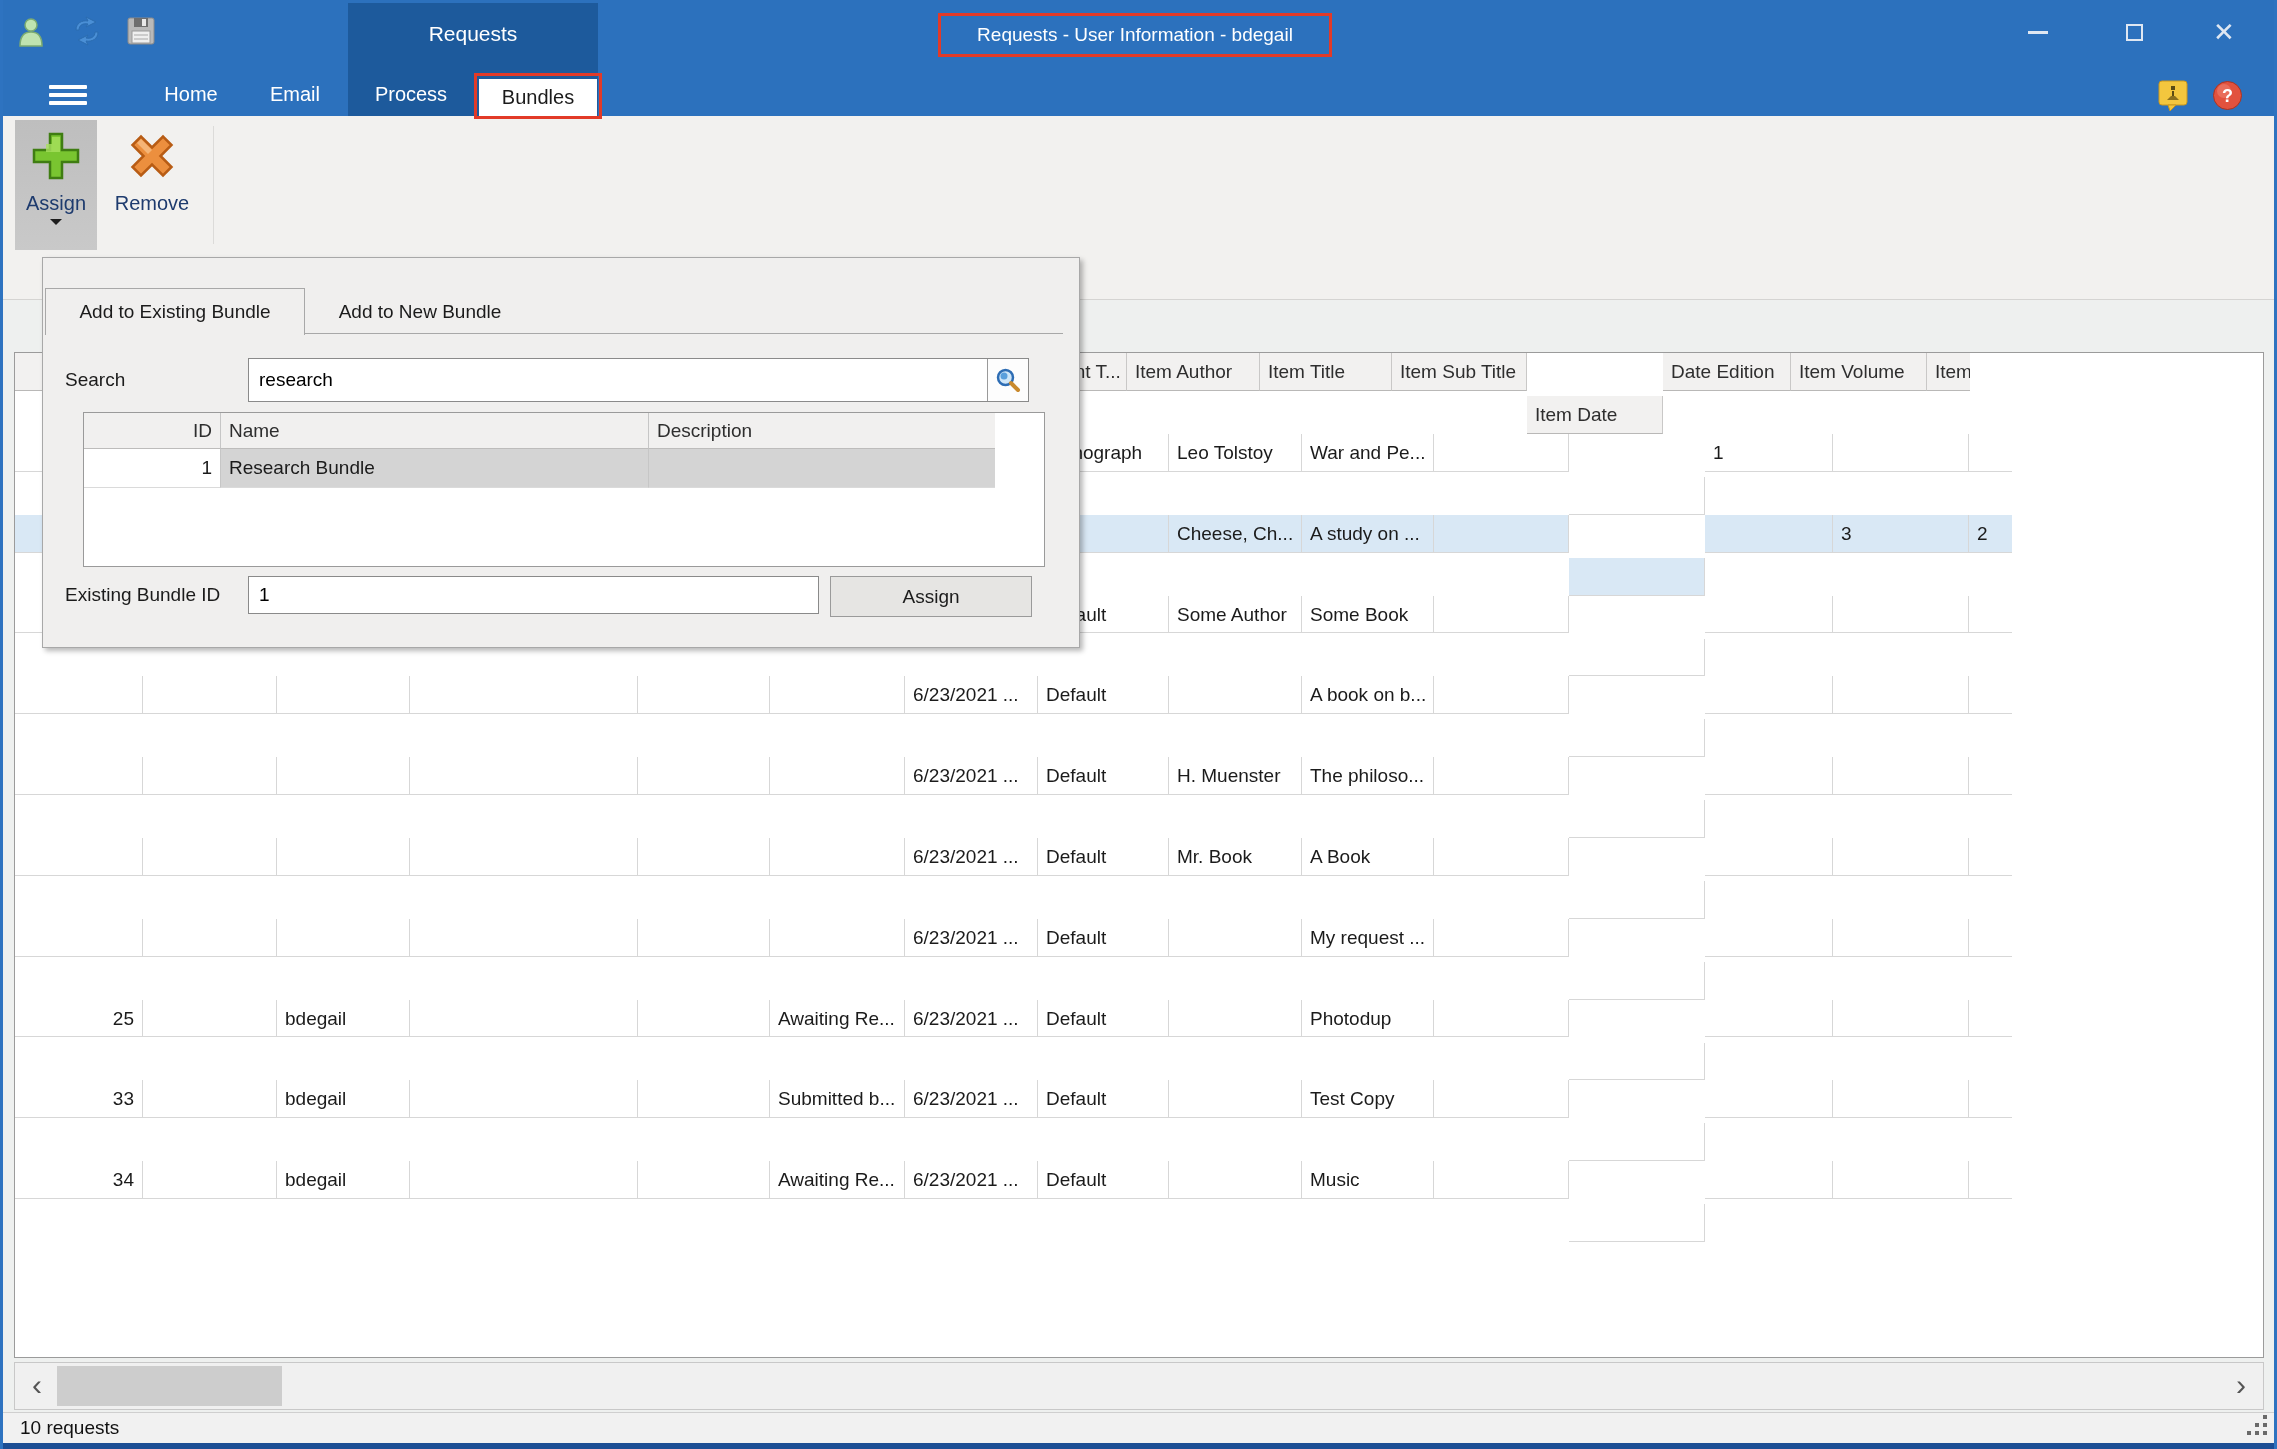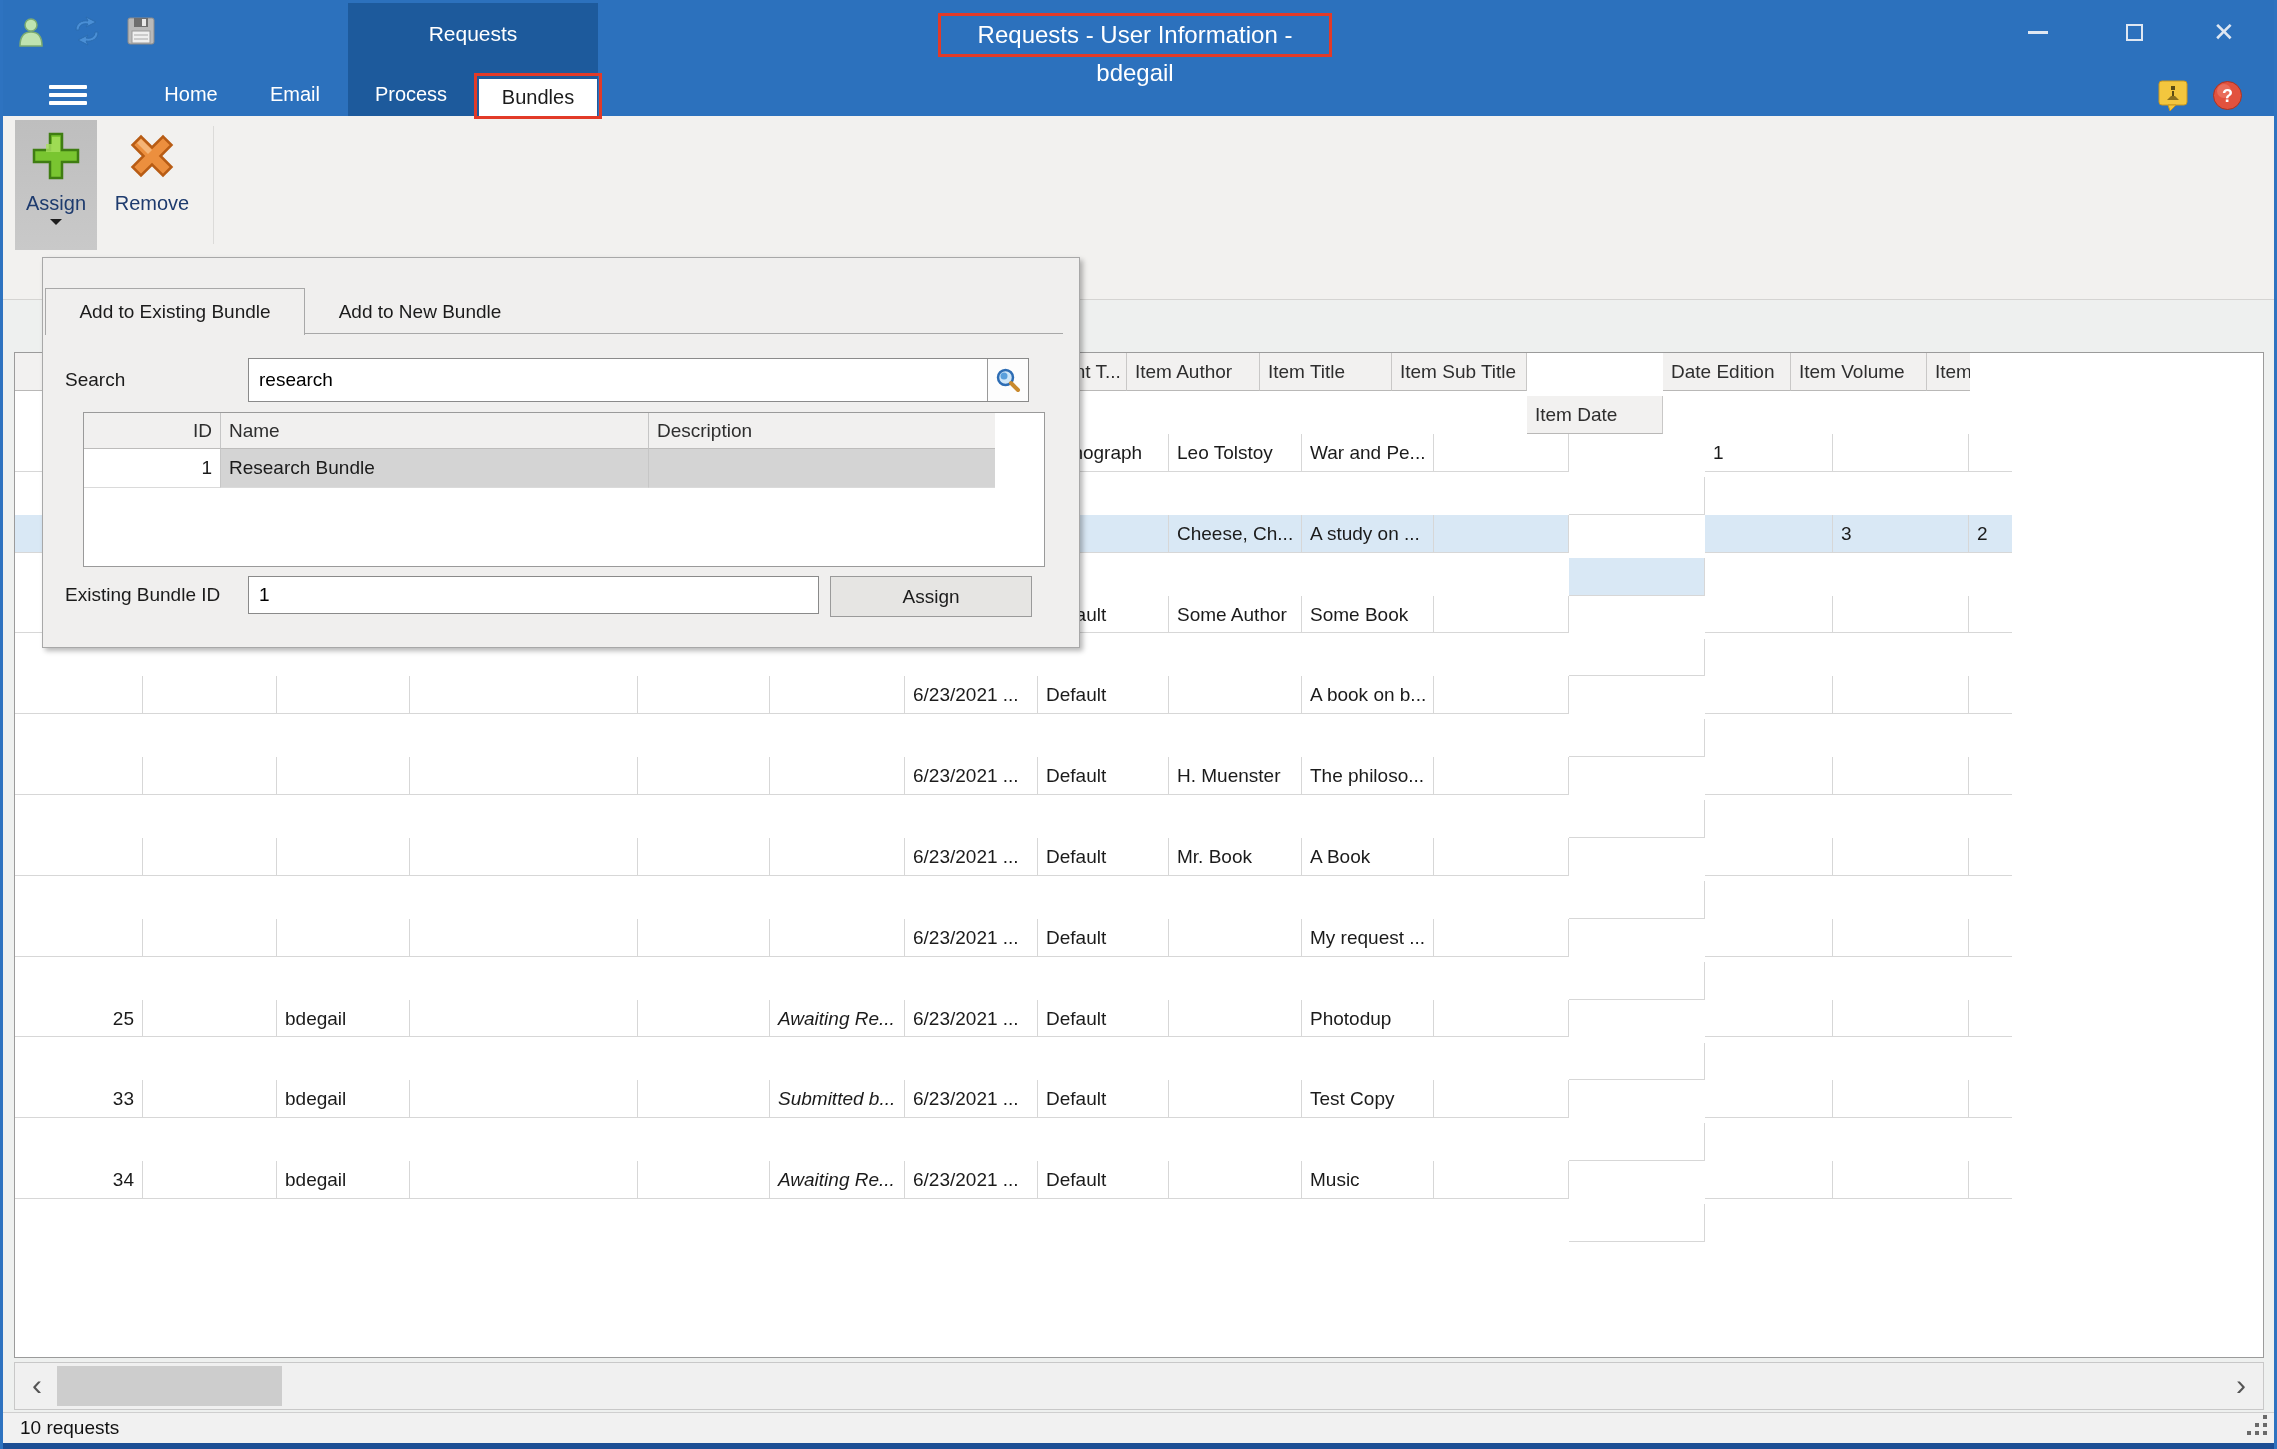--- a/index.html
+++ b/index.html
@@ -6,21 +6,21 @@
   html,body { width:2277px; height:1449px; overflow:hidden; }
   body { position:relative; background:#eef0ef; font-family:"Liberation Sans", sans-serif; color:#1b1b1b; }
 
   
   .titlebar { position:absolute; left:0; top:0; width:2277px; height:64px; background:#2c71bd; z-index:1; }
   .tabsrow  { position:absolute; left:0; top:64px; width:2277px; height:52px; background:#2c71bd; z-index:1; }
   .ctx-block{ position:absolute; left:348px; top:3px; width:250px; height:113px; background:#1d5a9c; z-index:2; }
   .ctx-label{ position:absolute; left:348px; top:14px; width:250px; height:40px; line-height:40px; text-align:center;
               color:#fff; font-size:21px; z-index:3; }
   .title-box{ position:absolute; left:938px; top:13px; width:394px; height:44px; border:3px solid #e23a28; z-index:3; }
-  .title-box span{ display:block; width:100%; height:38px; line-height:38px; text-align:center; color:#fff; font-size:24px; }
+  .title-box span{ display:block; width:100%; height:38px; line-height:38px; text-align:center; color:#fff; font-size:19px; }
   .winbtn { position:absolute; top:10px; width:56px; height:44px; z-index:3; display:flex; align-items:center; justify-content:center; }
   .btn-min{ left:2010px; } .btn-max{ left:2106px; } .btn-close{ left:2196px; }
   .glyph-min{ width:20px; height:3px; background:#dfe7f2; }
   .glyph-max{ width:17px; height:17px; border:2px solid #dfe7f2; }
   .glyph-close{ color:#dfe7f2; font-size:26px; line-height:26px; }
 
   .qat-icon{ position:absolute; top:16px; width:32px; height:32px; z-index:3; }
   .qat-person{ left:16px; } .qat-sync{ left:70px; } .qat-save{ left:126px; }
 
   .hamburger{ position:absolute; left:49px; top:82px; width:44px; height:28px; z-index:3; }
@@ -51,21 +51,21 @@
   
   .grid-frame{ position:absolute; left:14px; top:352px; width:2250px; height:1006px; background:#fff;
                border:1px solid #9b9b9b; z-index:1; overflow:hidden; }
   .grow{ display:flex; }
   .gcell{ height:37.8px; line-height:37px; padding:0 8px; font-size:19px; white-space:nowrap; overflow:hidden;
           border-right:1px solid #d7d7d7; border-bottom:1px solid #d7d7d7; color:#1b1b1b; }
   .ghead .gcell{ height:38px; line-height:37px; background:#f2f1f0; border-right:1px solid #c9c8c7;
                  border-bottom:1px solid #b9b8b7; color:#2e2e2e; }
   .grow.sel .gcell{ background:#d9e8f5; }
   #main-grid .c0{ width:128px; text-align:right; } #main-grid .c1{ width:134px; } #main-grid .c2{ width:133px; }
-  #main-grid .c3{ width:228px; } #main-grid .c4{ width:132px; } #main-grid .c5{ width:135px;font-style:italic; }
+  #main-grid .c3{ width:228px; } #main-grid .c4{ width:132px; } #main-grid .c5{ width:135px; }
   #main-grid .c6{ width:133px; } #main-grid .c7{ width:131px; } #main-grid .c8{ width:133px; }
   #main-grid .c9{ width:132px; } #main-grid .c10{ width:135px; } #main-grid .c11{ width:136px;margin-top:43px; }
   #main-grid .c12{ width:128px; } #main-grid .c13{ width:136px; } #main-grid .c14{ width:43px; border-right:none; }
   #main-grid .ghead .c6{ padding-left:82px; width:59px; }
 
   
   .hscroll{ position:absolute; left:14px; top:1362px; width:2250px; height:48px; background:#f0f0f0;
             border:1px solid #c8c8c8; z-index:1; }
   .sarrow{ position:absolute; top:4px; width:40px; height:38px; font-size:30px; line-height:36px; text-align:center; color:#555; }
   .sarrow-l{ left:2px; } .sarrow-r{ right:2px; }

